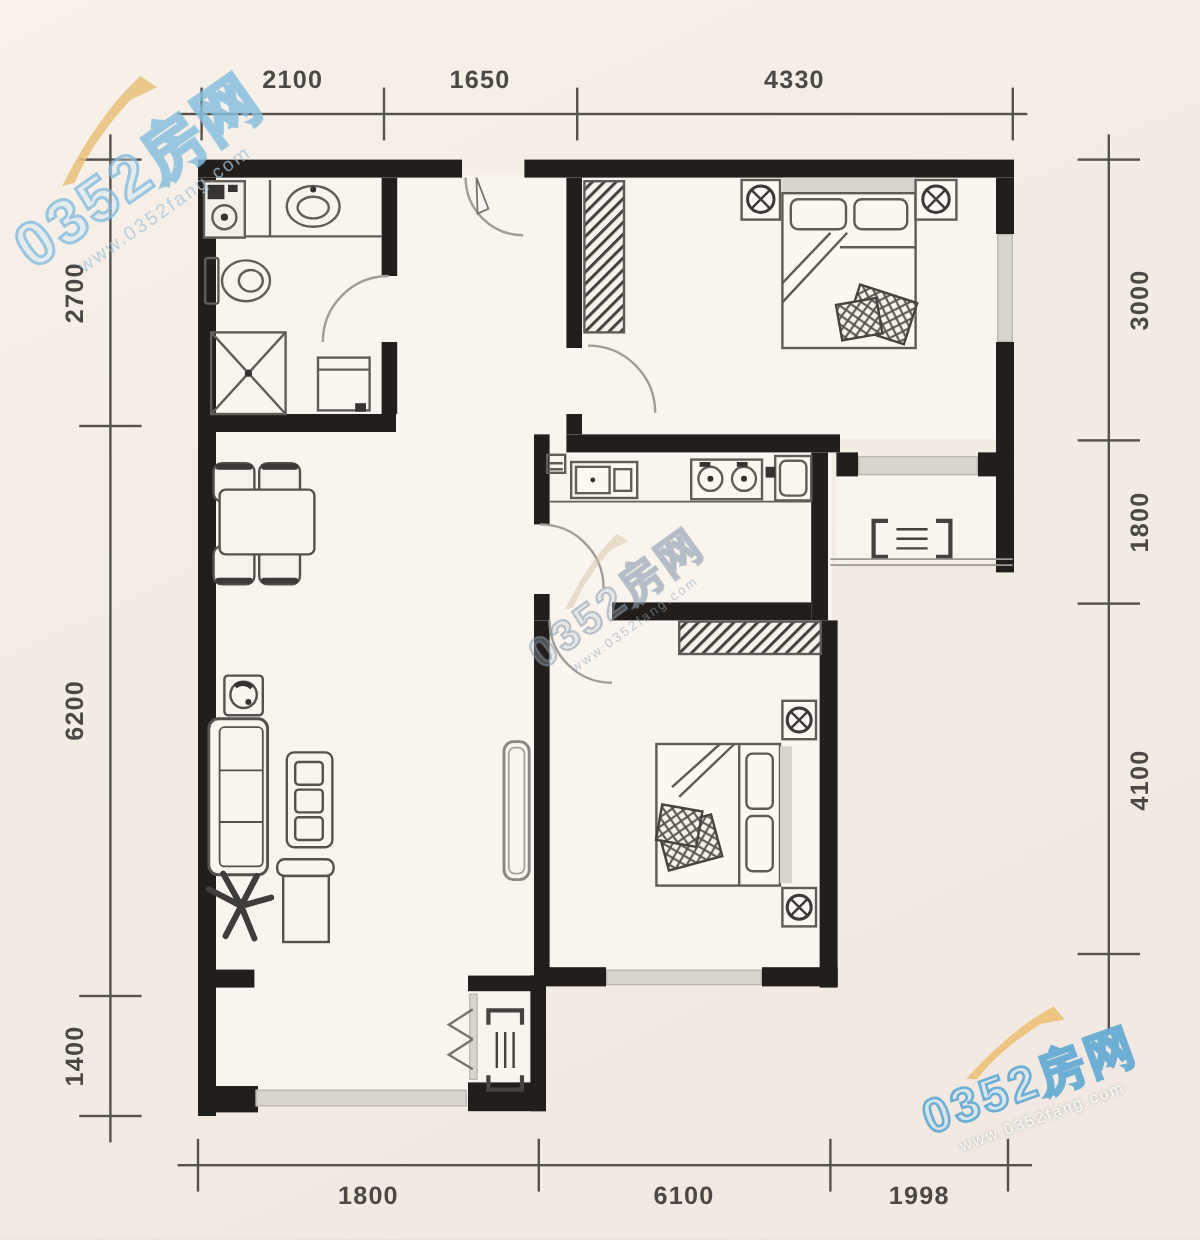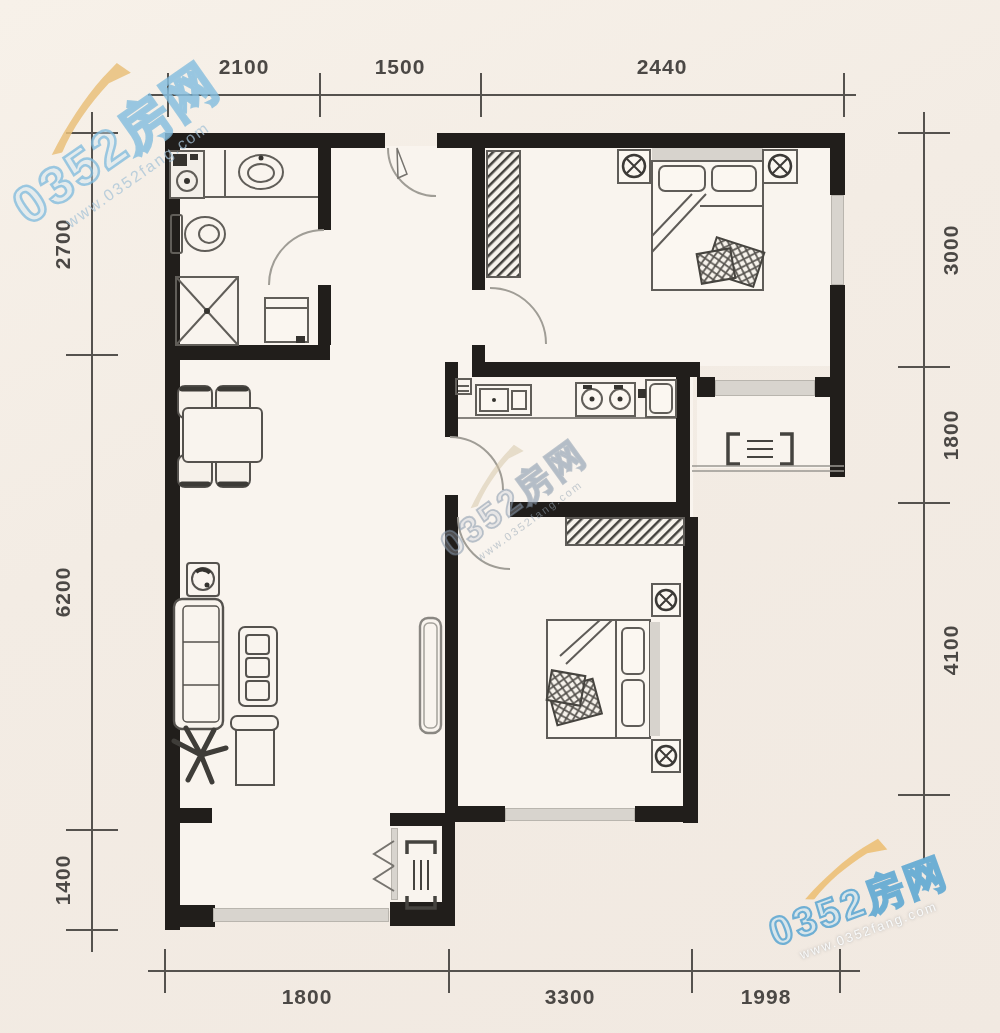--- a/index.html
+++ b/index.html
@@ -280,24 +280,24 @@
   <div class="tickh" style="left:66px;top:132px"></div>
   <div class="tickh" style="left:66px;top:354px"></div>
   <div class="tickh" style="left:66px;top:829px"></div>
   <div class="tickh" style="left:66px;top:929px"></div>
   <div class="tickh" style="left:898px;top:132px"></div>
   <div class="tickh" style="left:898px;top:366px"></div>
   <div class="tickh" style="left:898px;top:502px"></div>
   <div class="tickh" style="left:898px;top:794px"></div>
 
   <div class="dimlabel" style="left:244px;top:67px">2100</div>
-  <div class="dimlabel" style="left:400px;top:67px">1500</div>
-  <div class="dimlabel" style="left:662px;top:67px">2440</div>
+  <div class="dimlabel" style="left:400px;top:67px">1650</div>
+  <div class="dimlabel" style="left:662px;top:67px">4330</div>
   <div class="dimlabel" style="left:307px;top:997px">1800</div>
-  <div class="dimlabel" style="left:570px;top:997px">3300</div>
+  <div class="dimlabel" style="left:570px;top:997px">6100</div>
   <div class="dimlabel" style="left:766px;top:997px">1998</div>
   <div class="dimlabel rot" style="left:63px;top:244px">2700</div>
   <div class="dimlabel rot" style="left:63px;top:592px">6200</div>
   <div class="dimlabel rot" style="left:63px;top:880px">1400</div>
   <div class="dimlabel rot" style="left:951px;top:250px">3000</div>
   <div class="dimlabel rot" style="left:951px;top:435px">1800</div>
   <div class="dimlabel rot" style="left:951px;top:650px">4100</div>
 
   <div class="wm wm-tl">
     <svg class="roof" width="130" height="44" viewBox="0 0 130 44">

